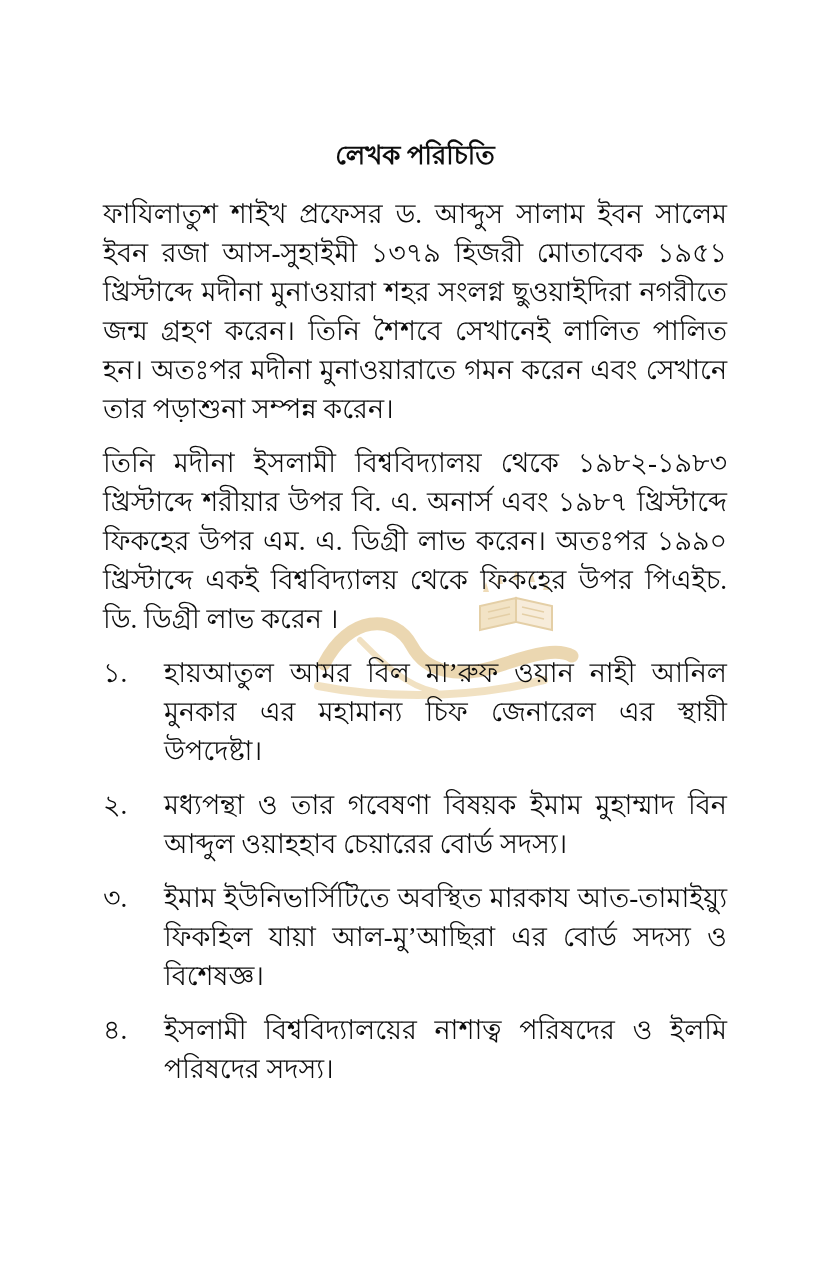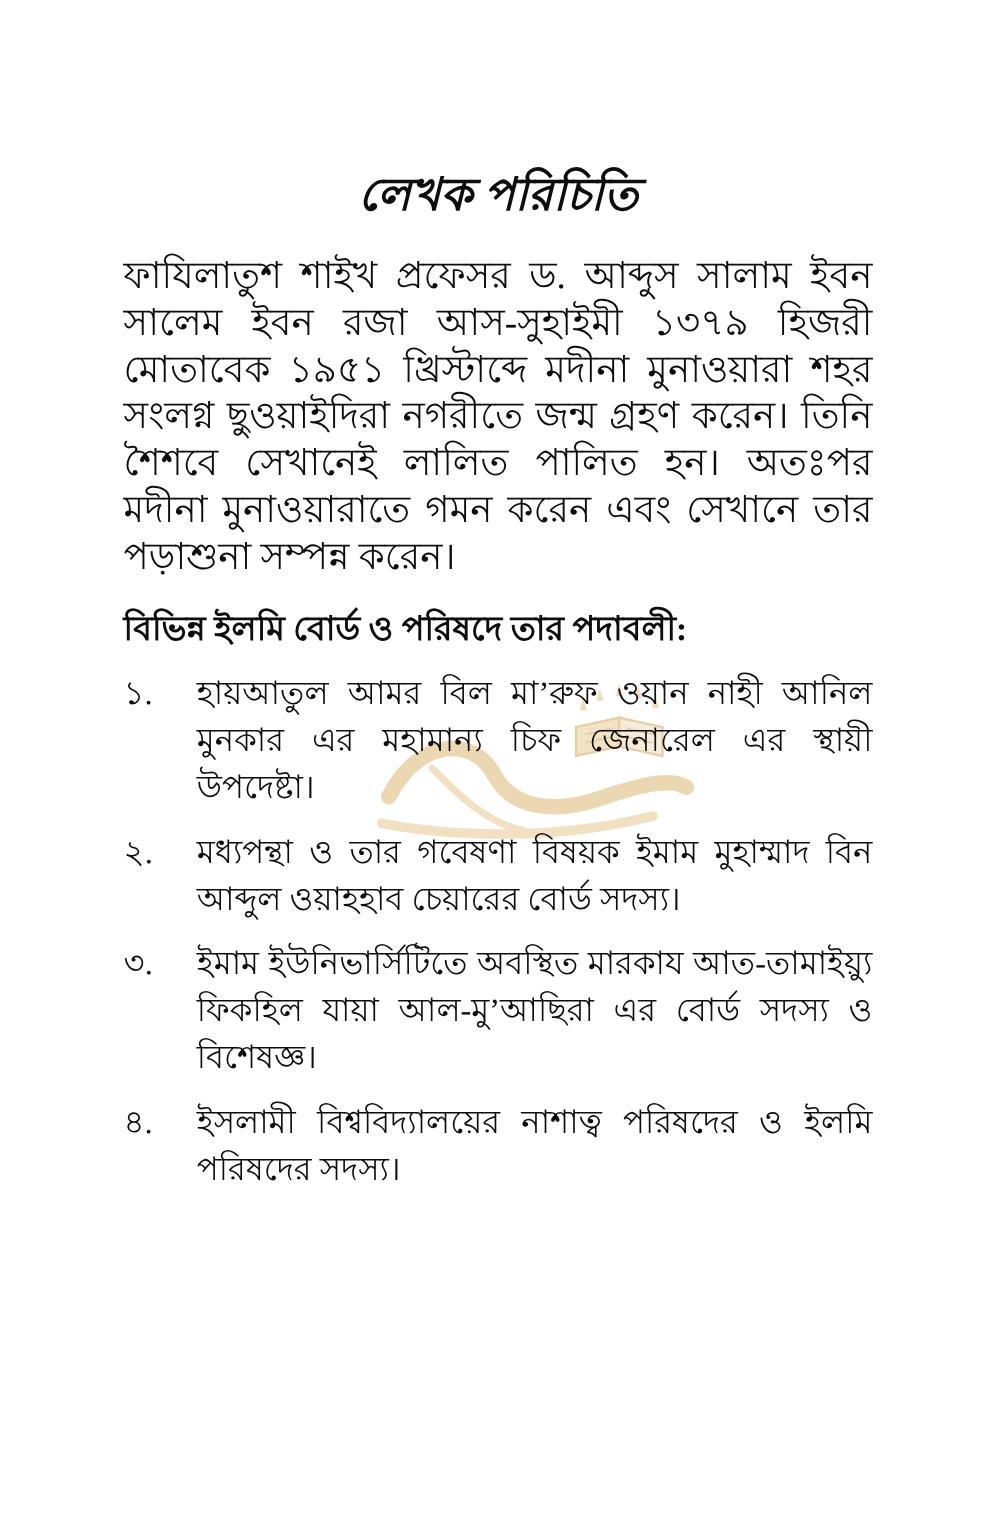--- a/index.html
+++ b/index.html
@@ -17,29 +17,28 @@
     font-family: "Liberation Serif", "DejaVu Serif", serif;
     color: #0d0d0d;
   }
   .content {
     position: absolute;
     left: 103px;
     top: 140px;
     width: 624px;
   }
   .title {
-    font-size: 38px;
+    font-size: 26px;
     font-weight: bold;
     text-align: center;
     margin: 0 0 22px 0;
     line-height: 1.25;
-    font-style: italic;
   }
   .para {
-    font-size: 31px;
+    font-size: 27px;
     line-height: 39px;
     text-align: justify;
     margin: 0 0 15px 0;
   }
   .list-heading {
     font-size: 28px;
     font-weight: bold;
     margin: 24px 0 16px 0;
     line-height: 1.3;
   }
@@ -102,22 +101,22 @@
     <path d="M16 96 C 40 48, 86 44, 104 78 C 118 104, 150 112, 196 96 C 226 86, 250 80, 264 88" fill="none" stroke="#dcb873" stroke-width="13" stroke-linecap="round"></path>
     <path d="M10 118 C 60 128, 150 134, 236 112" fill="none" stroke="#e6ca92" stroke-width="8" stroke-linecap="round"></path>
     <path d="M52 72 C 70 90, 96 118, 128 124" fill="none" stroke="#e6ca92" stroke-width="6" stroke-linecap="round"></path>
   </svg>
 
   <div class="content">
 
     <h1 class="title">লেখক পরিচিতি</h1>
 
     <p class="para">ফাযিলাতুশ শাইখ প্রফেসর ড. আব্দুস সালাম ইবন সালেম ইবন রজা আস-সুহাইমী ১৩৭৯ হিজরী মোতাবেক ১৯৫১ খ্রিস্টাব্দে মদীনা মুনাওয়ারা শহর সংলগ্ন ছুওয়াইদিরা নগরীতে জন্ম গ্রহণ করেন। তিনি শৈশবে সেখানেই লালিত পালিত হন। অতঃপর মদীনা মুনাওয়ারাতে গমন করেন এবং সেখানে তার পড়াশুনা সম্পন্ন করেন।</p>
+    <p class="para">তিনি মদীনা ইসলামী বিশ্ববিদ্যালয় থেকে ১৯৮২-১৯৮৩ খ্রিস্টাব্দে শরীয়ার উপর বি. এ. অনার্স এবং ১৯৮৭ খ্রিস্টাব্দে ফিকহের উপর এম. এ. ডিগ্রী লাভ করেন। অতঃপর ১৯৯০ খ্রিস্টাব্দে একই বিশ্ববিদ্যালয় থেকে ফিকহের উপর পিএইচ. ডি. ডিগ্রী লাভ করেন ।</p>
 
-    <h2 class="list-heading">বিভিন্ন ইলমি বোর্ড ও পরিষদে তার পদাবলী:</h2>
 
     <div class="list">
 
       <div class="list-item">
         <span class="item-number">১.</span>
         <span class="item-text">হায়আতুল আমর বিল মা’রুফ ওয়ান নাহী আনিল মুনকার এর মহামান্য চিফ জেনারেল এর স্থায়ী উপদেষ্টা।</span>
       </div>
 
       <div class="list-item">
         <span class="item-number">২.</span>

